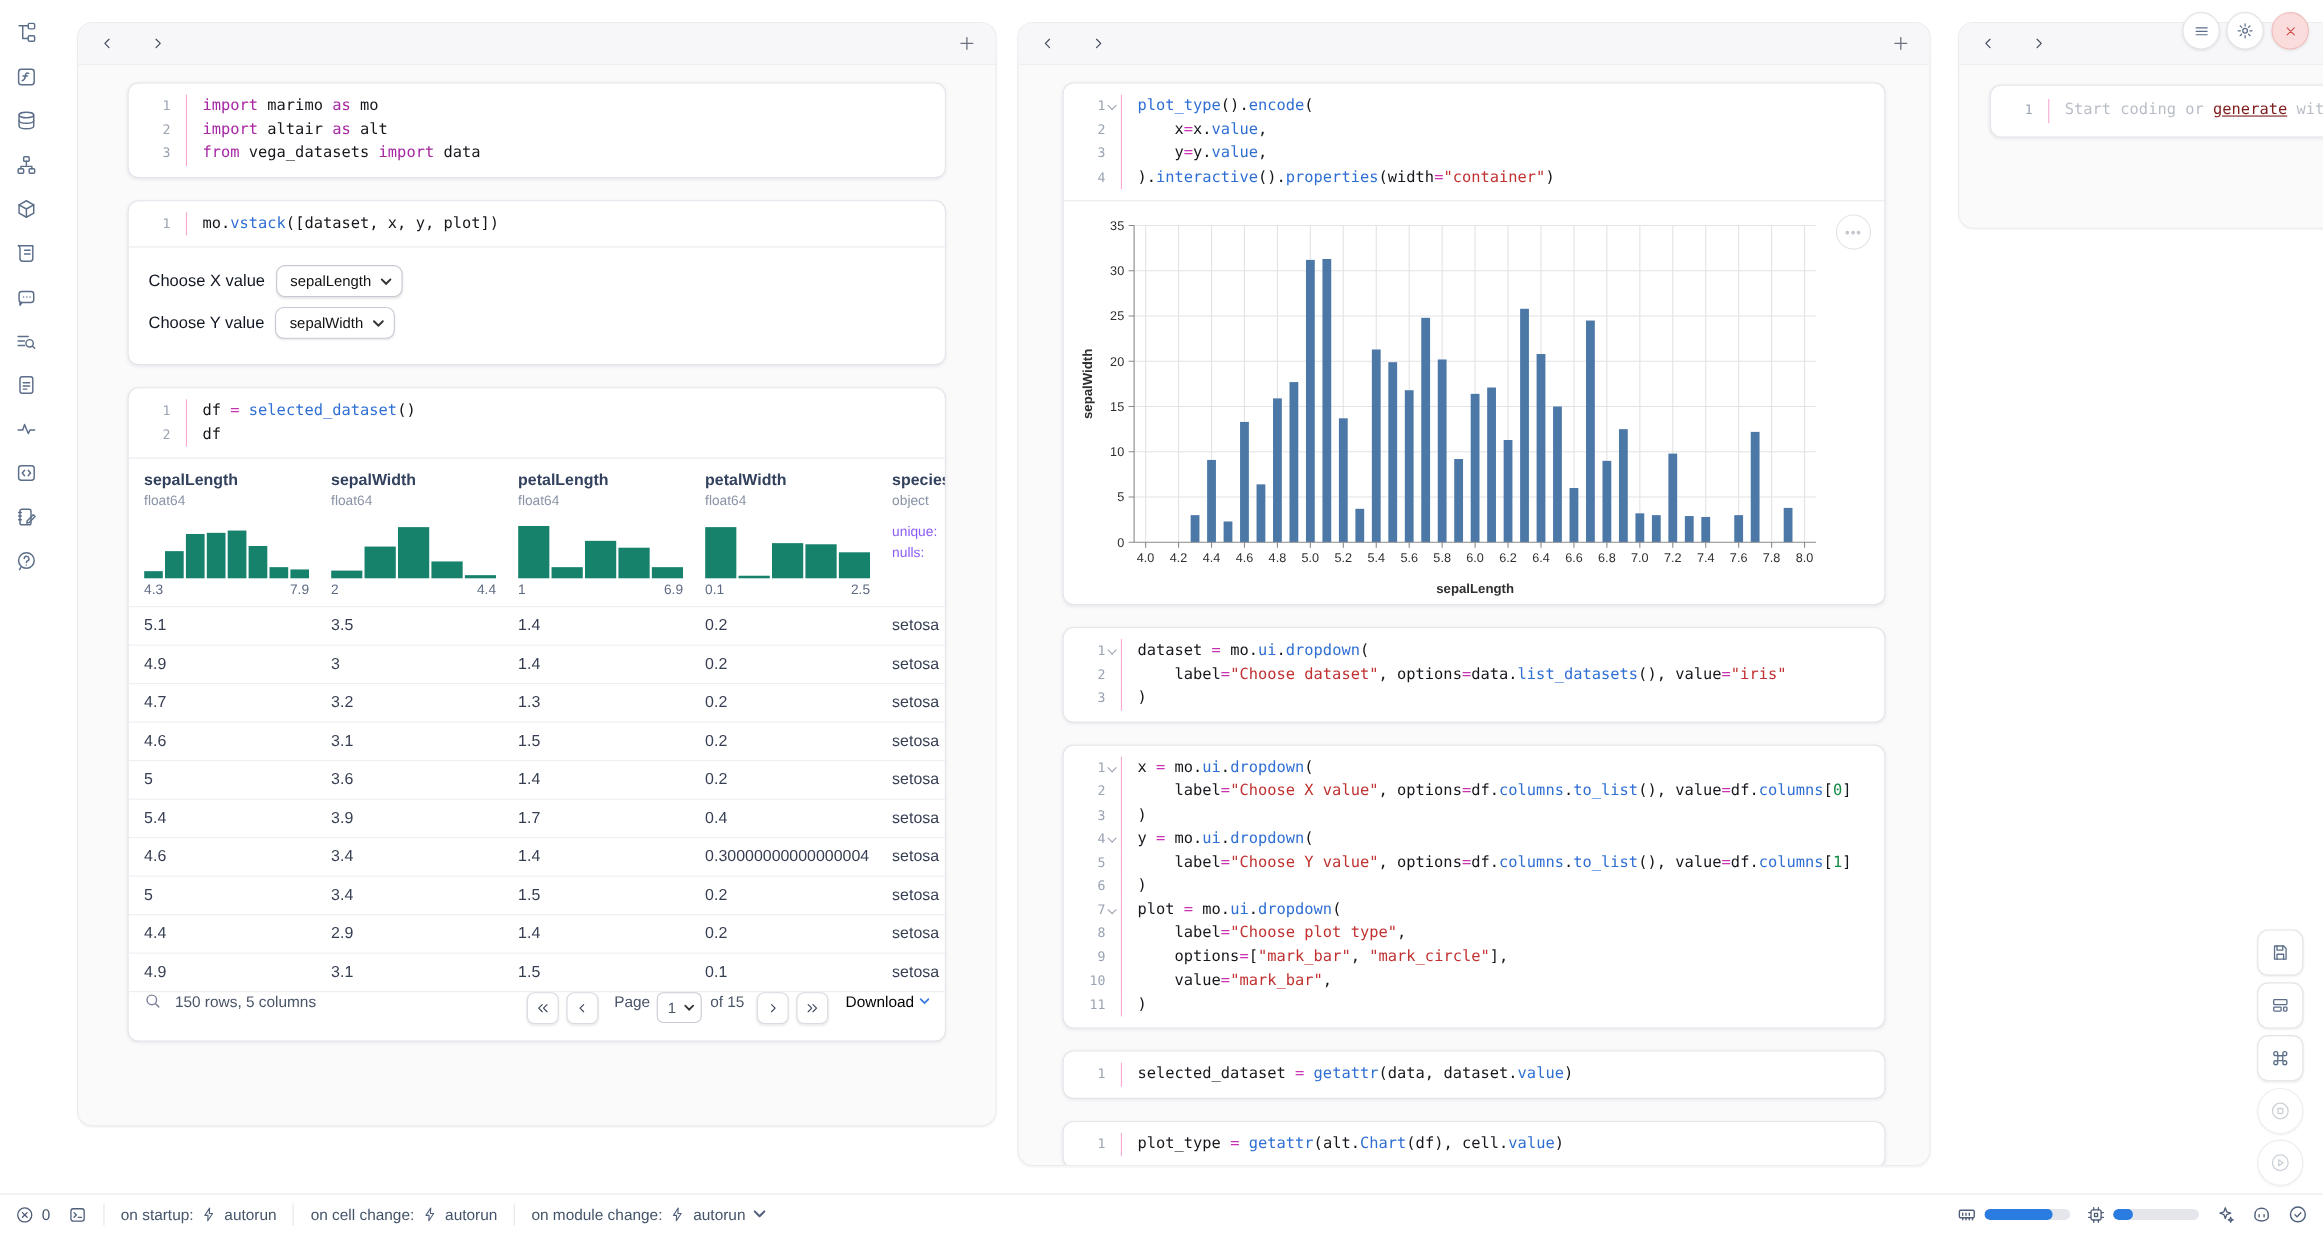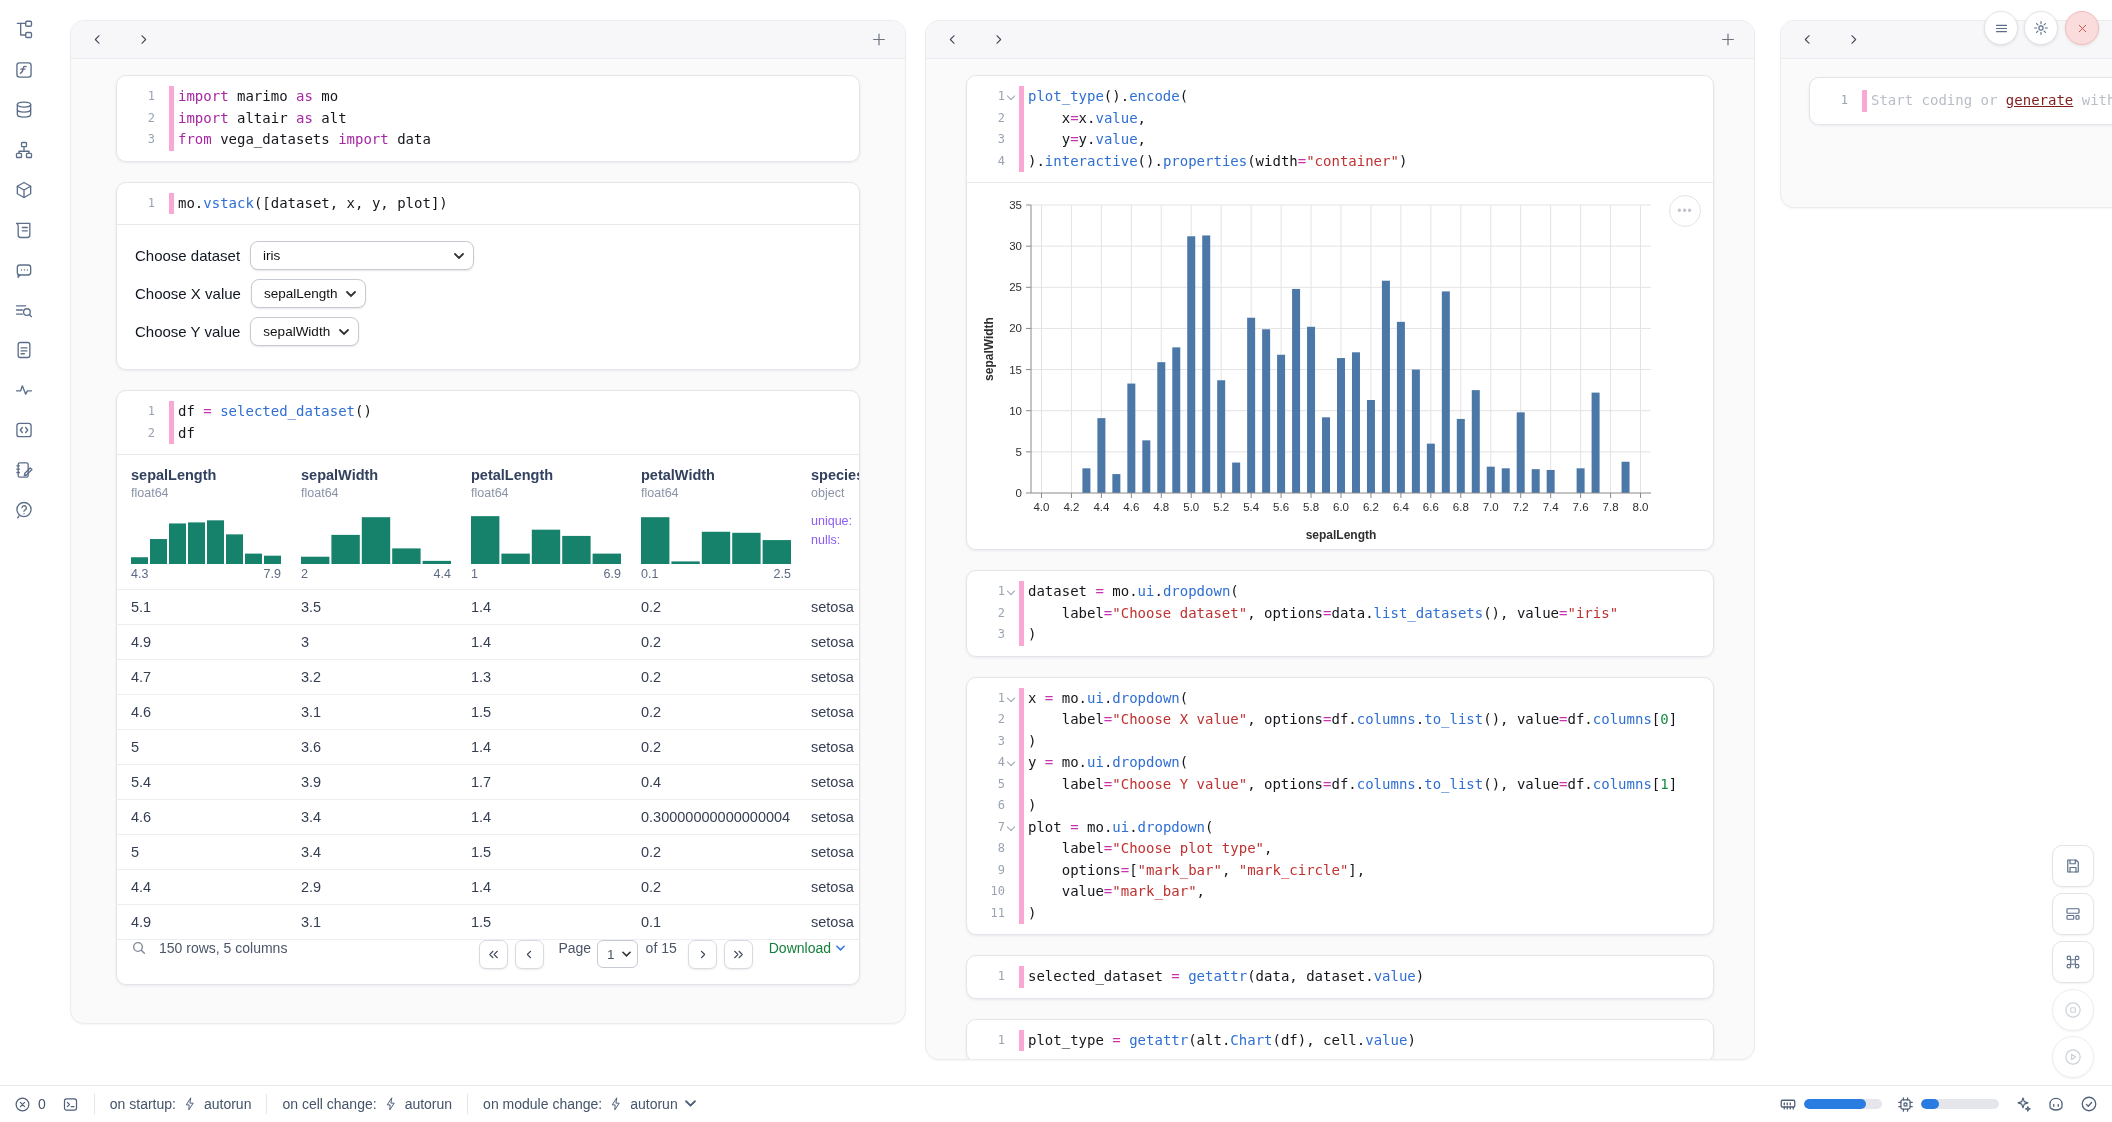--- a/index.html
+++ b/index.html
@@ -32,21 +32,21 @@
   
   .cell{background:#fff;border:1px solid #e4e5ea;border-radius:10px;box-shadow:0 1px 3px rgba(25,35,60,.07);
         margin-bottom:20px;overflow:hidden;}
   .code{padding:10px 14px;}
   .cl{display:flex;line-height:21.5px;font-family:"DejaVu Sans Mono","Liberation Mono",monospace;
       font-size:14px;white-space:pre;}
   .g{width:24px;text-align:right;color:#9aa3b2;font-size:12px;flex:none;line-height:21.5px;}
   .fold{width:13px;flex:none;position:relative;}
   .fold.on::after{content:'';position:absolute;left:3px;top:7px;width:5px;height:5px;
       border-right:1.4px solid #9aa3b2;border-bottom:1.4px solid #9aa3b2;transform:rotate(45deg);}
-  .src{border-left:5px solid #f9a8d4;padding-left:4px;margin-left:1px;color:#15171c;}
+  .src{border-left:1px solid #f9a8d4;padding-left:14px;margin-left:1px;color:#15171c;}
   .tk-d{color:#15171c;} .tk-k{color:#a626a4;} .tk-f{color:#2f6fd3;} .tk-s{color:#c03131;}
   .tk-n{color:#148a46;} .tk-o{color:#c831b0;}
   .tk-p{color:#b9bdc7;} .tk-pu{color:#7f1d1d;text-decoration:underline;}
 
   .output{border-top:1px solid #e9eaee;}
 
   
   .controls{padding:16px 18px 14px;}
   .ctl-row{display:flex;align-items:center;gap:10px;margin-bottom:9px;font-size:15px;color:#111722;}
   .select{position:relative;display:inline-flex;align-items:center;height:29px;background:#fff;
@@ -74,21 +74,21 @@
   .tfoot .sp{flex:1;}
   .pbtn{width:27px;height:27px;border:1px solid #d8dbe1;border-radius:7px;background:#fff;
         box-shadow:0 1px 2px rgba(0,0,0,.08);display:flex;align-items:center;justify-content:center;
         margin-left:7px;cursor:pointer;}
   .pbtn svg{stroke:#404a5c;fill:none;stroke-width:2;stroke-linecap:round;stroke-linejoin:round;}
   .pagelbl{margin-left:14px;margin-right:6px;}
   .pagesel{position:relative;height:26px;border:1px solid #c6cad2;border-radius:6px;background:#fff;
            display:inline-flex;align-items:center;padding:0 22px 0 9px;font-size:13.5px;cursor:pointer;}
   .pagesel .chev{position:absolute;right:6px;top:10px;}
   .oflbl{margin:0 4px 0 8px;}
-  .dl{color:#15803d;margin-left:16px;display:inline-flex;align-items:center;gap:5px;cursor:pointer;}
+  .dl{color:#000000;margin-left:16px;display:inline-flex;align-items:center;gap:5px;cursor:pointer;}
 
   
   .chart-out{position:relative;padding:12px 8px 4px 12px;}
   .chart-actions{position:absolute;top:12px;right:12px;width:30px;height:30px;border:1px solid #e3e4e8;
       border-radius:50%;background:#fff;display:flex;align-items:center;justify-content:center;
       color:#c2c6cd;letter-spacing:1px;font-size:12px;cursor:pointer;}
 
   
   .scratch .code{padding:12px 14px;}
 
@@ -237,31 +237,20 @@
             <div class="cl"><span class="g">2</span><span class="fold"></span><span class="src"><span class="tk-k">import</span><span class="tk-d"> altair </span><span class="tk-k">as</span><span class="tk-d"> alt</span></span></div>
             <div class="cl"><span class="g">3</span><span class="fold"></span><span class="src"><span class="tk-k">from</span><span class="tk-d"> vega_datasets </span><span class="tk-k">import</span><span class="tk-d"> data</span></span></div>
           </div>
       </article>
 
       <article class="cell">
         <div class="code">
             <div class="cl"><span class="g">1</span><span class="fold"></span><span class="src"><span class="tk-d">mo.</span><span class="tk-f">vstack</span><span class="tk-d">([dataset, x, y, plot])</span></span></div>
           </div>
         <div class="output controls" id="vstack-output">
-            <div class="ctl-row">
-              <span>Choose dataset</span>
-              <span class="select wide">
-                <span>iris</span>
-                <span class="chev">
-                  <svg width="10" height="7" viewBox="0 0 10 7" fill="none" stroke="#333" stroke-width="1.8" stroke-linecap="round">
-                    <path d="M1 1l4 4 4-4"></path>
-                  </svg>
-                </span>
-              </span>
-            </div>
             <div class="ctl-row">
               <span>Choose X value</span>
               <span class="select">
                 <span>sepalLength</span>
                 <span class="chev">
                   <svg width="10" height="7" viewBox="0 0 10 7" fill="none" stroke="#333" stroke-width="1.8" stroke-linecap="round">
                     <path d="M1 1l4 4 4-4"></path>
                   </svg>
                 </span>
               </span>

